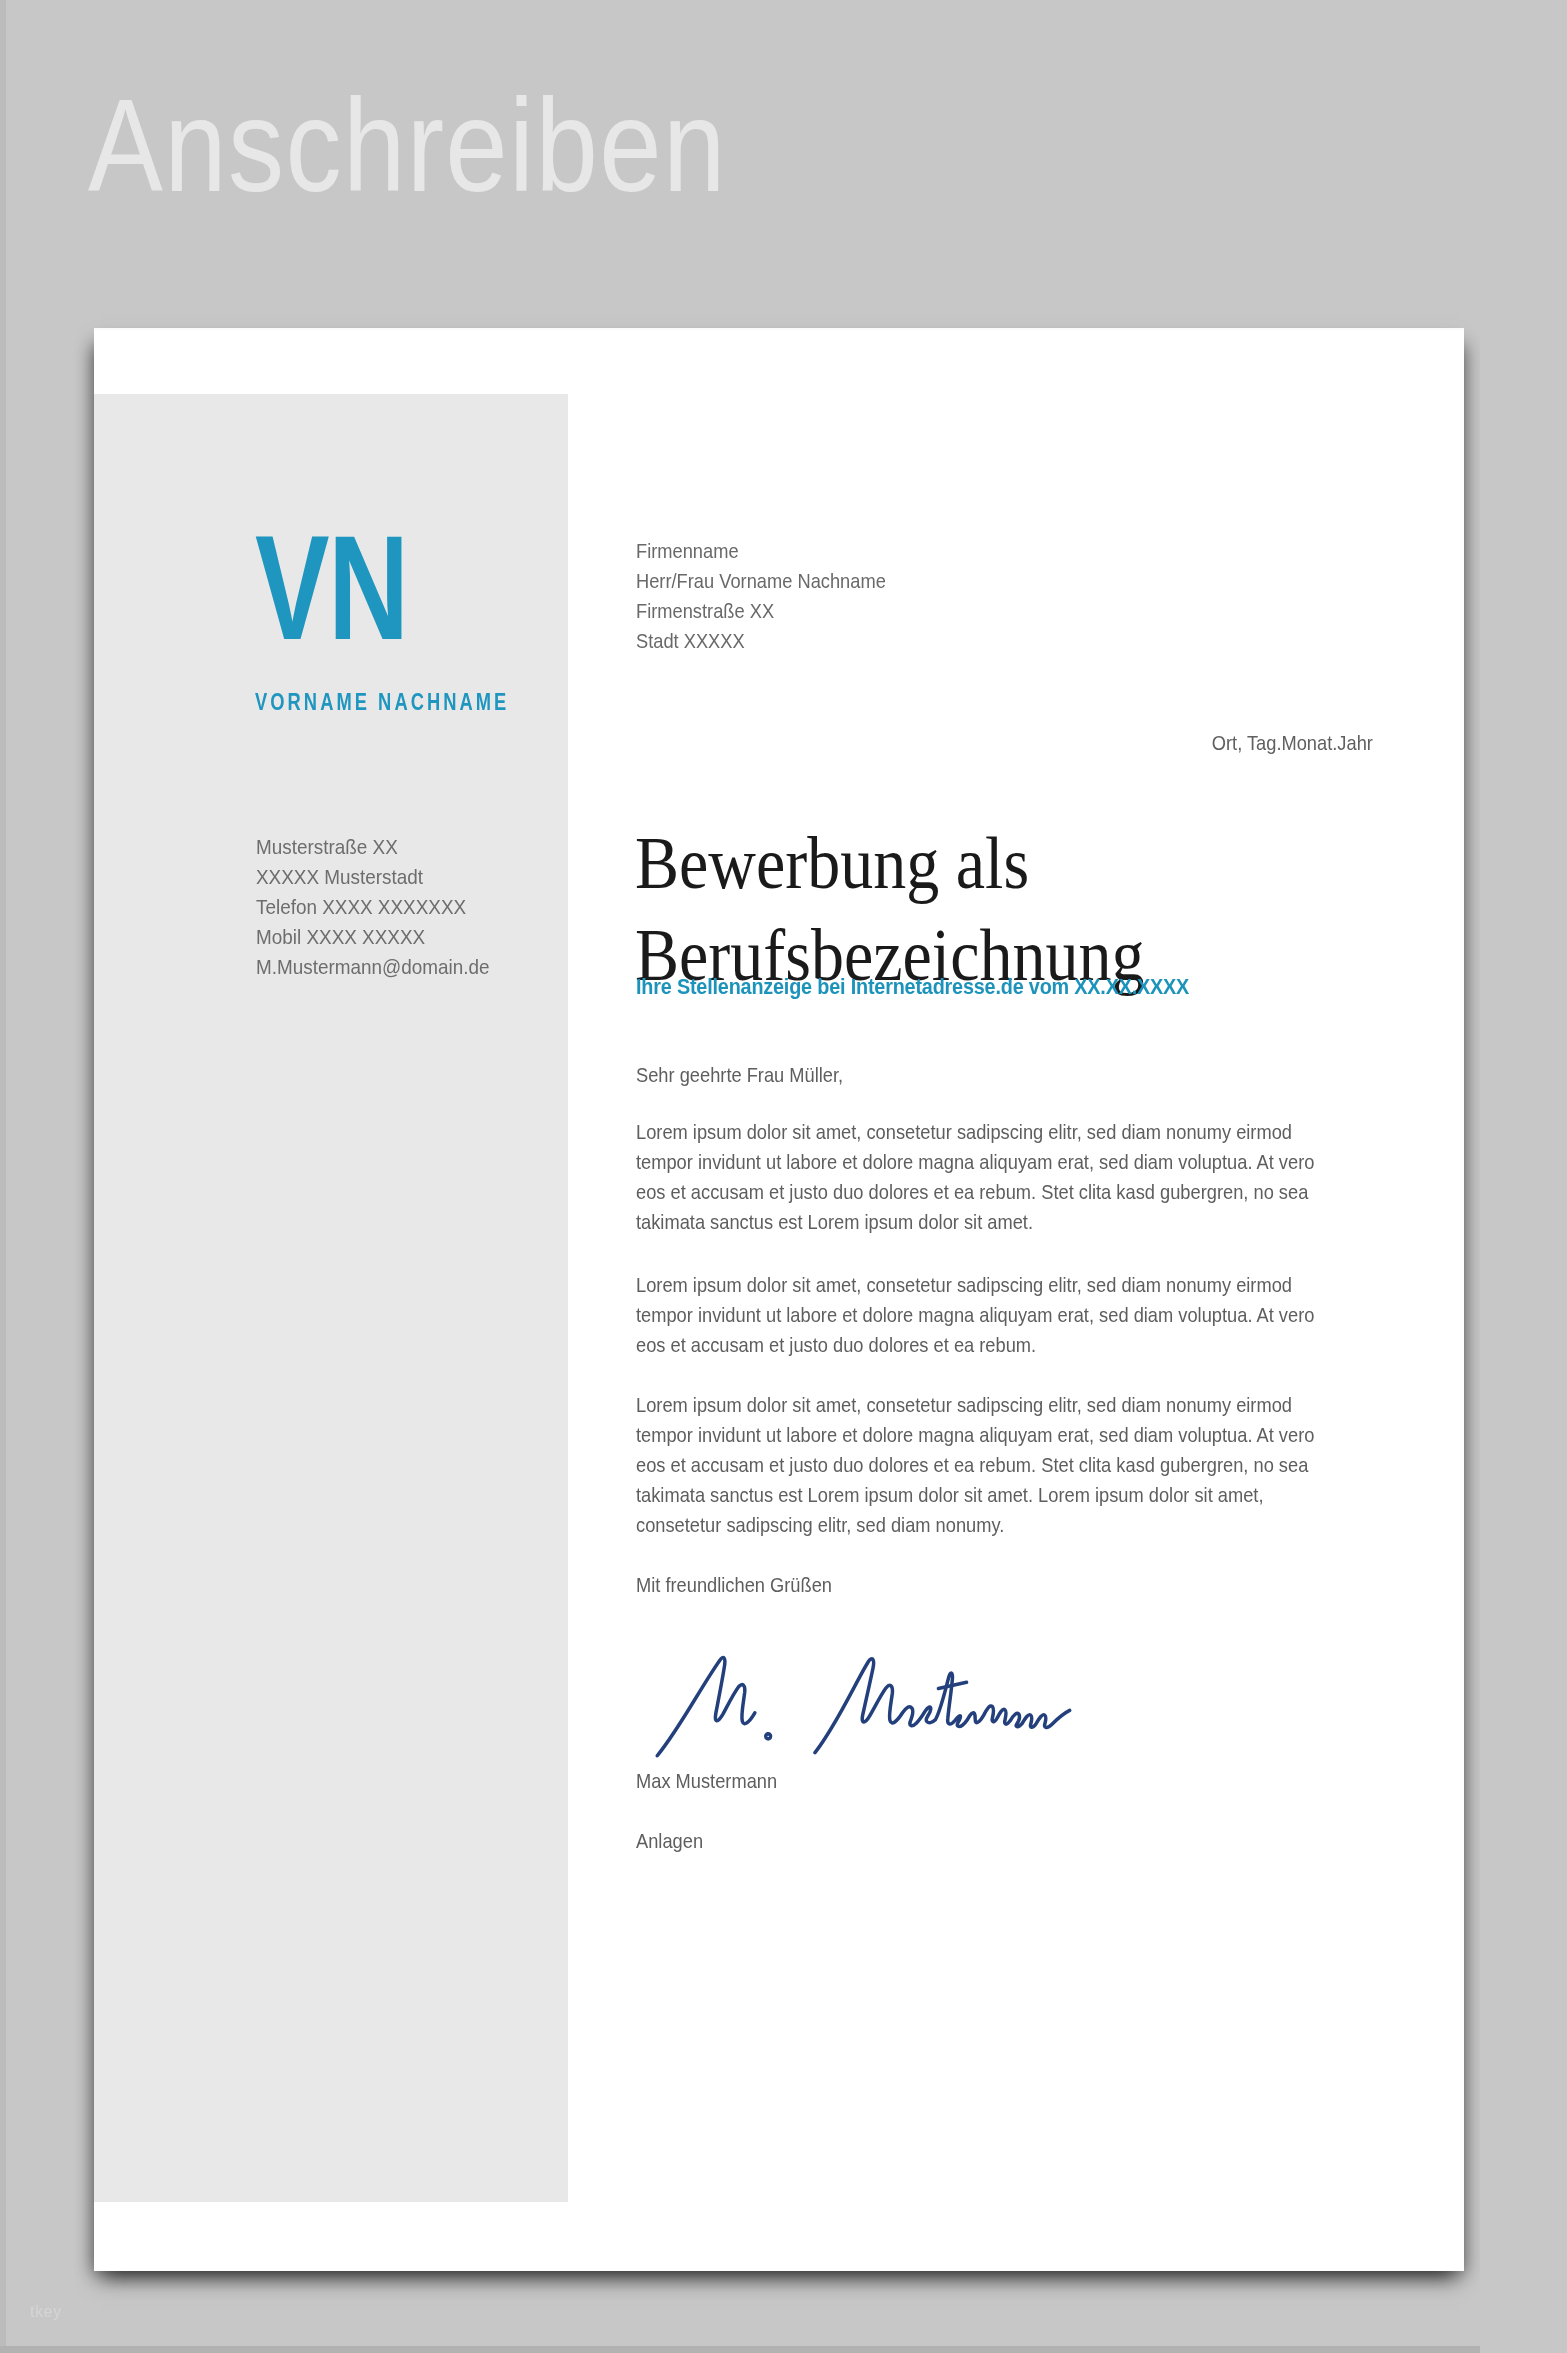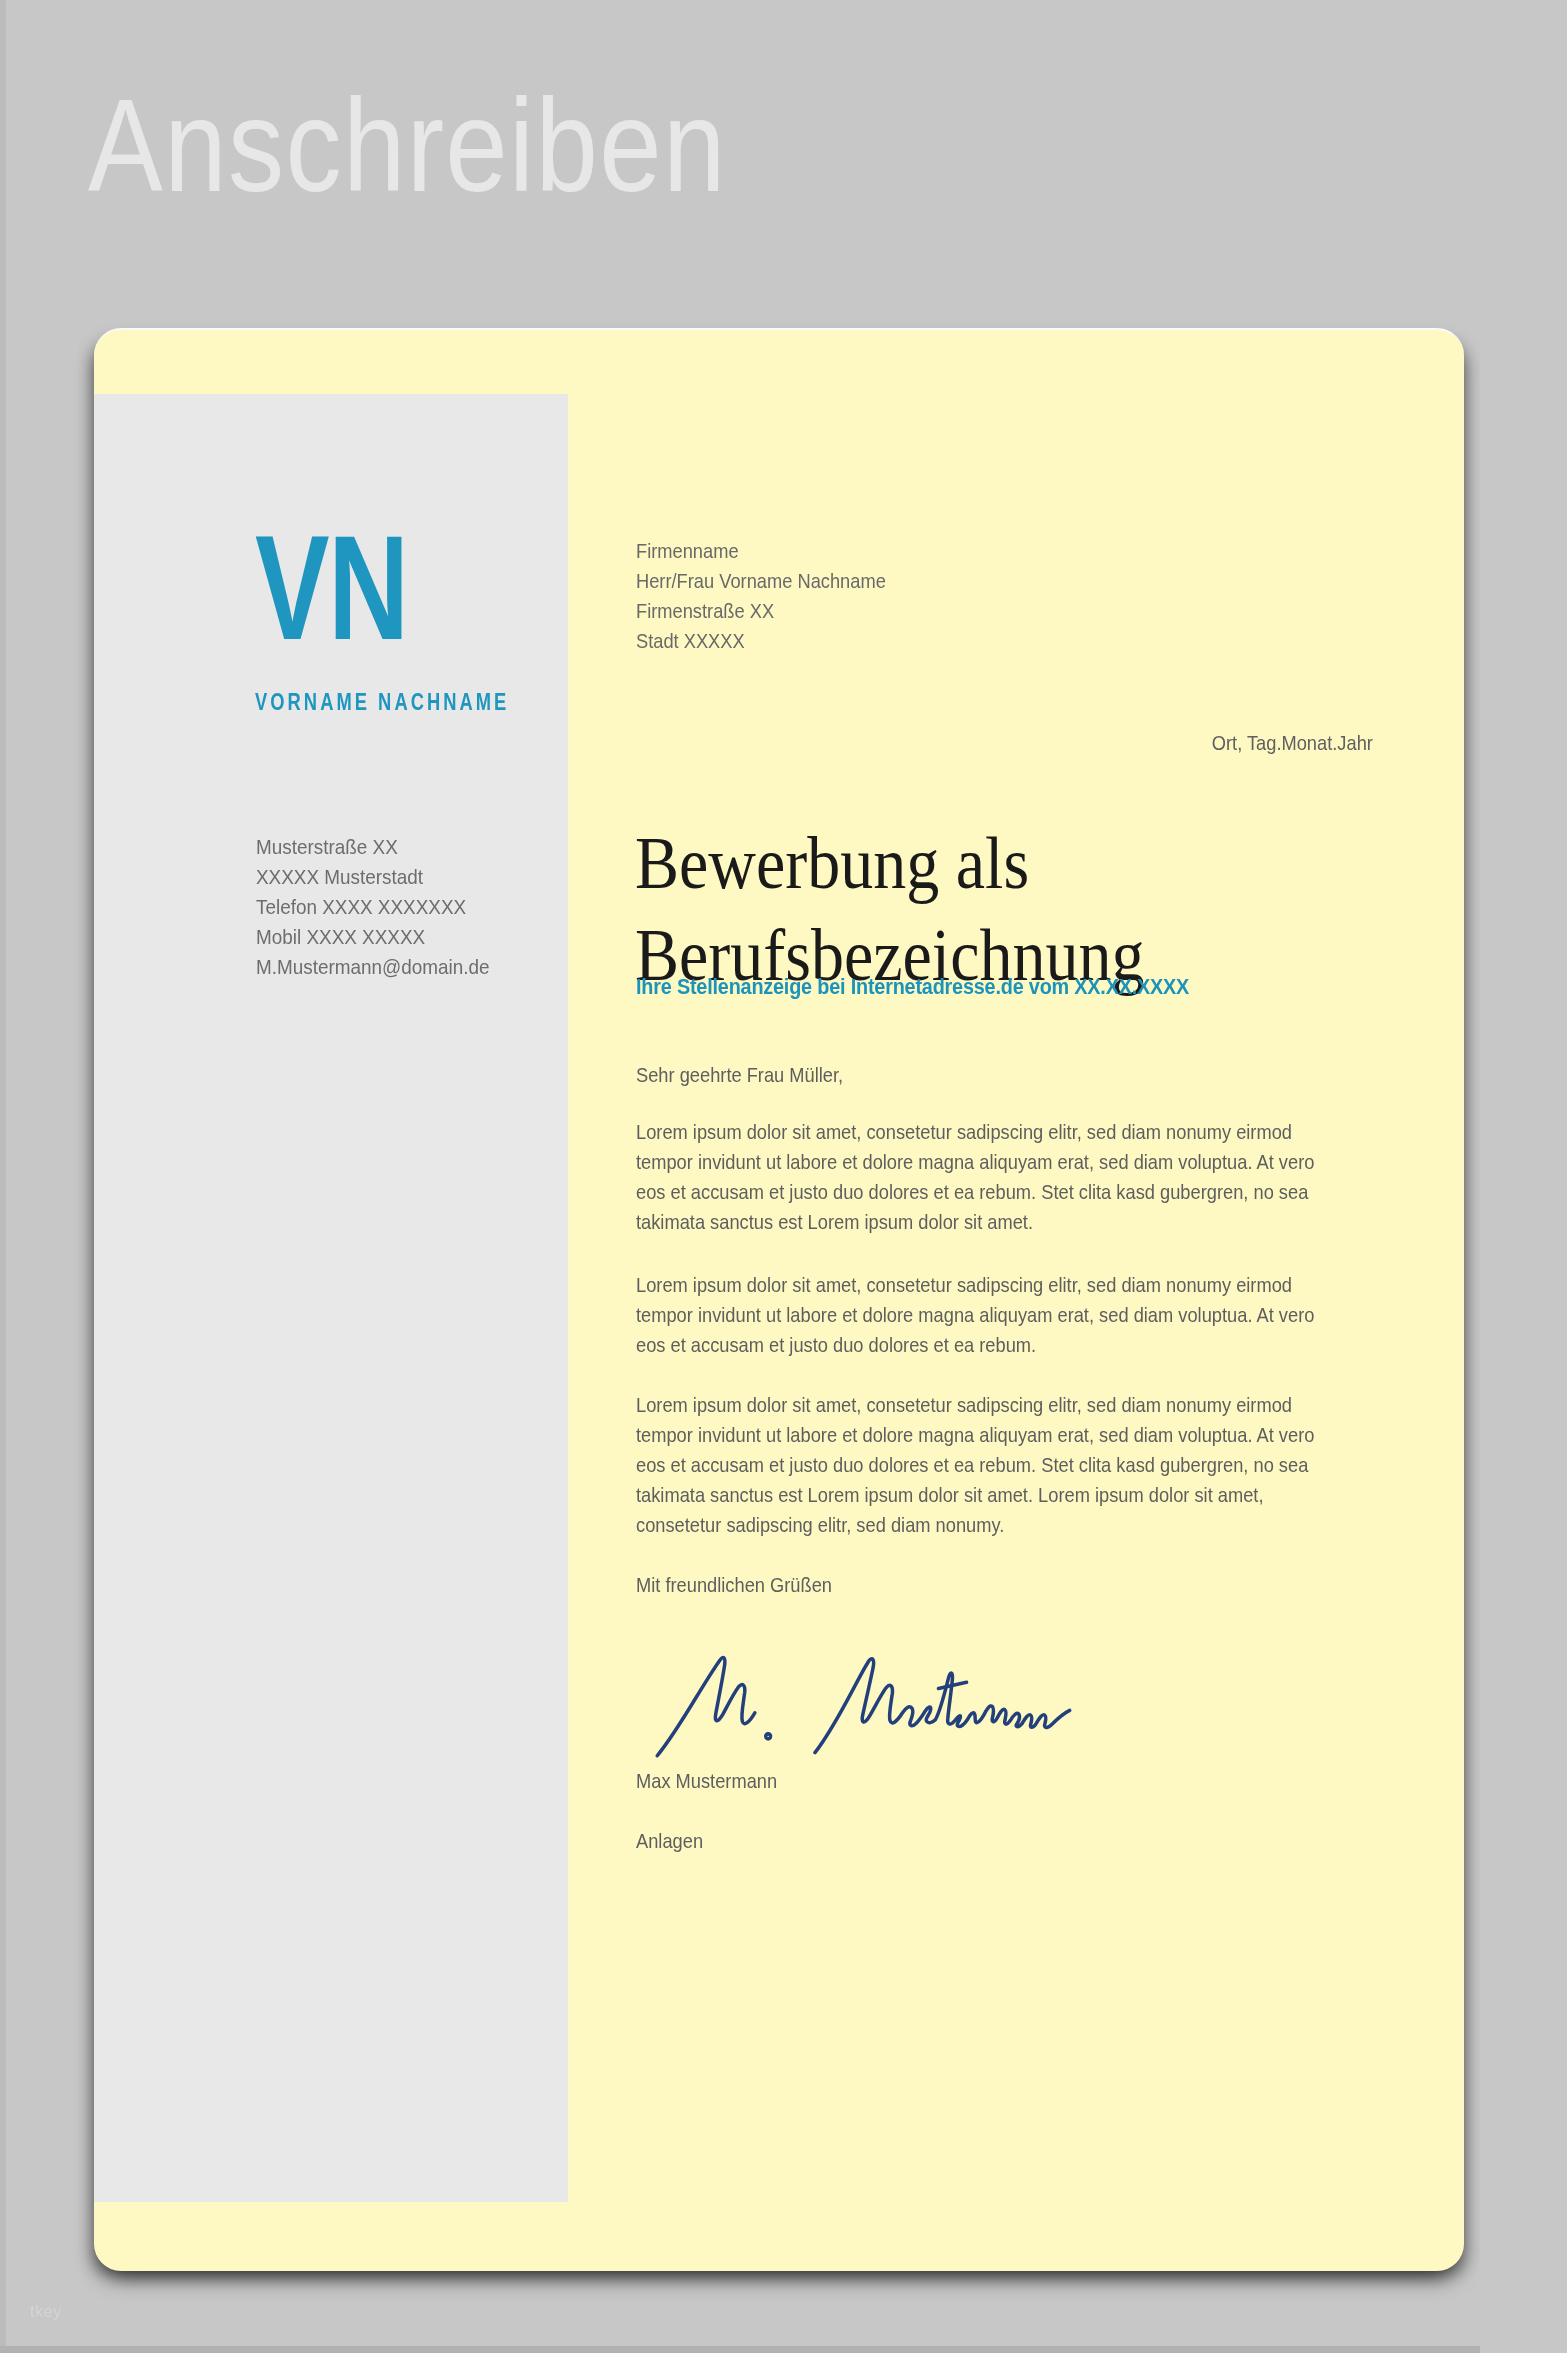--- a/index.html
+++ b/index.html
@@ -11,25 +11,24 @@
 
   .doc-title{
     left:88px;top:67px;
     font-size:132px;font-weight:200;color:#e7e7e7;
     letter-spacing:1.6px;line-height:1.2;white-space:nowrap;
     transform:scaleX(0.85);transform-origin:left top;
   }
 
   .page{
     left:94px;top:328px;width:1370px;height:1941px;
-    background:#fef9c3;border-top:2.4px solid #fafafa;
+    background:#ffffff;border-top:2.4px solid #fafafa;
     box-shadow:0 12.5px 20.4px -4.7px rgba(0,0,0,.55),
                -9.4px 9.4px 15.7px -7.8px rgba(0,0,0,.35),
                9.4px 9.4px 15.7px -7.8px rgba(0,0,0,.3);
-    border-radius:27px;
   }
   .sidebar{left:0;top:64px;width:474px;height:1808px;background:#e8e8e8;}
 
   .logo-initials{
     left:161px;top:183px;
     font-size:149px;font-weight:700;color:#1e96bf;
     letter-spacing:-1.6px;line-height:1;white-space:nowrap;
     transform:scaleX(0.75);transform-origin:left top;
   }
   .logo-name{

